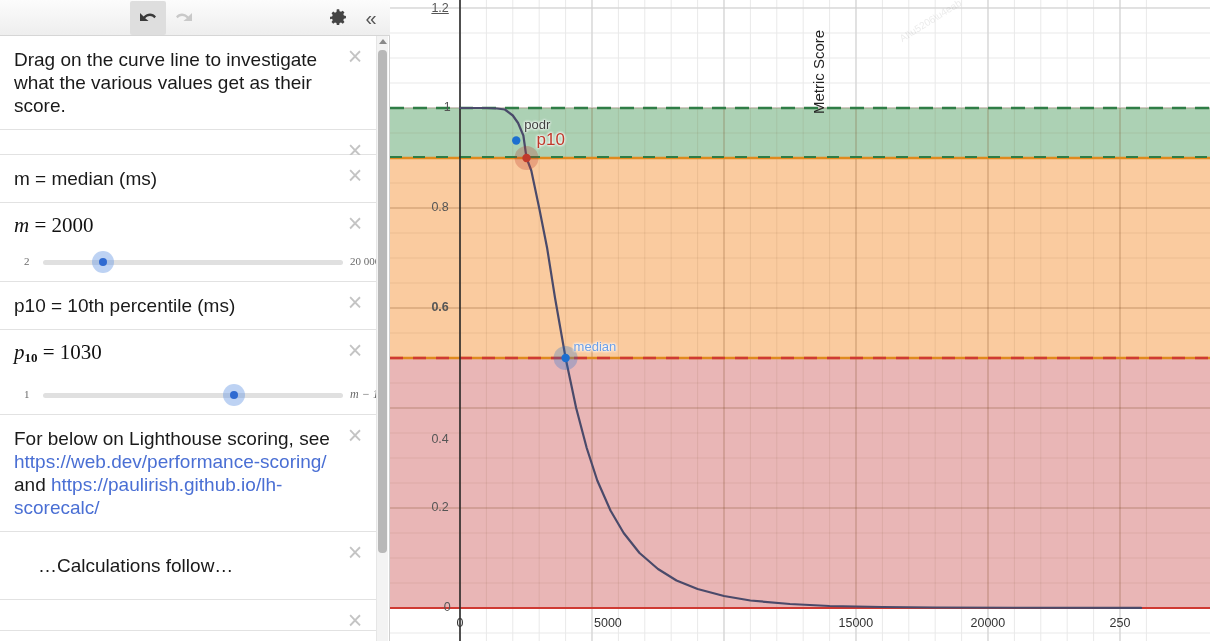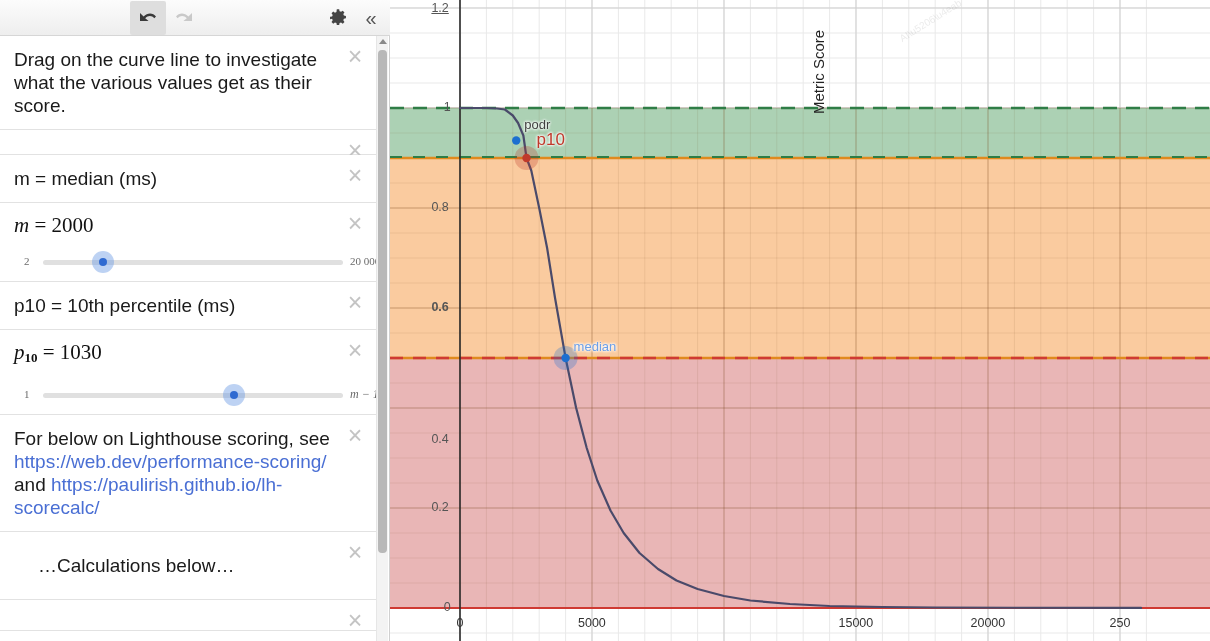--- a/index.html
+++ b/index.html
@@ -153,21 +153,21 @@
         </div>
       </div>
 
       <div class="row">
         <span class="close">×</span>
         <div class="txt"><span>For below on Lighthouse scoring, see </span><span class="link">https://web.dev/performance-scoring/</span><span> and </span><span class="link">https://paulirish.github.io/lh-scorecalc/</span></div>
       </div>
 
       <div class="row calcrow" style="padding-top:22px;padding-bottom:22px;">
         <span class="close">×</span>
-        <div class="txt">…Calculations below…</div>
+        <div class="txt">…Calculations follow…</div>
       </div>
 
       <div class="row" style="padding-top:15px;padding-bottom:15px;">
         <span class="close">×</span>
       </div>
 
     </div>
 
     <div class="pscroll">
       <div class="arrow"></div>
@@ -400,21 +400,21 @@
     <div class="wmk" style="left:505px;top:15px;">AI\u5206\u4eab</div>
 
   <div class="tick" style="left: 53.8px; top: 600px;">0</div>
       <div class="tick" style="left: 41.4px; top: 500px;">0.2</div>
       <div class="tick" style="left: 41.4px; top: 400px; margin-top: 32px;">0.4</div>
       <div class="tick" style="left: 41.4px; top: 300px; font-weight: bold;">0.6</div>
       <div class="tick" style="left: 41.4px; top: 200px; text-align: center;">0.8</div>
       <div class="tick" style="left: 53.8px; top: 100px;">1</div>
       <div class="tick" style="left: 41.4px; top: 1px; text-decoration: underline;">1.2</div>
       <div class="tickx" style="left: 66.5px; top: 616px;">0</div>
-      <div class="tickx" style="left: 188px; top: 616px;">5000</div>
+      <div class="tickx" style="left: 204px; top: 616px;">5000</div>
       <div class="tickx" style="left: 316.5px; top: 616px; margin-top: 45px;">10000</div>
       <div class="tickx" style="left: 448.5px; top: 616px;">15000</div>
       <div class="tickx" style="left: 580.5px; top: 616px;">20000</div>
       <div class="tickx" style="left: 719.5px; top: 616px;">250</div>
       <div class="plabel lbl-podr" style="left: 134.232px; top: 116.5px;">podr</div>
       <div class="plabel lbl-p10" style="left: 146.528px; top: 130px;">p10</div>
       <div class="plabel lbl-median" style="left: 183.6px; top: 339px;">median</div>
     </div>
 
 </div>

